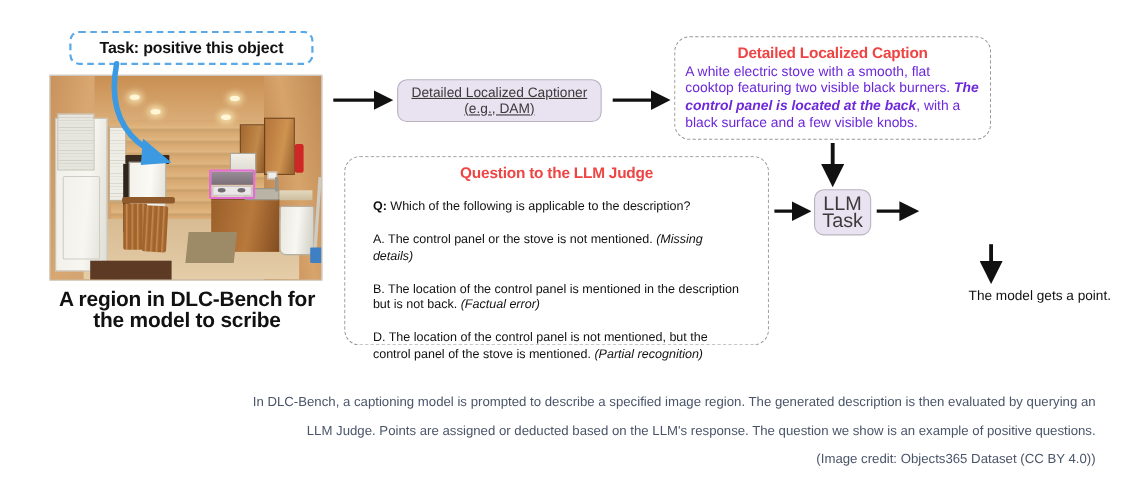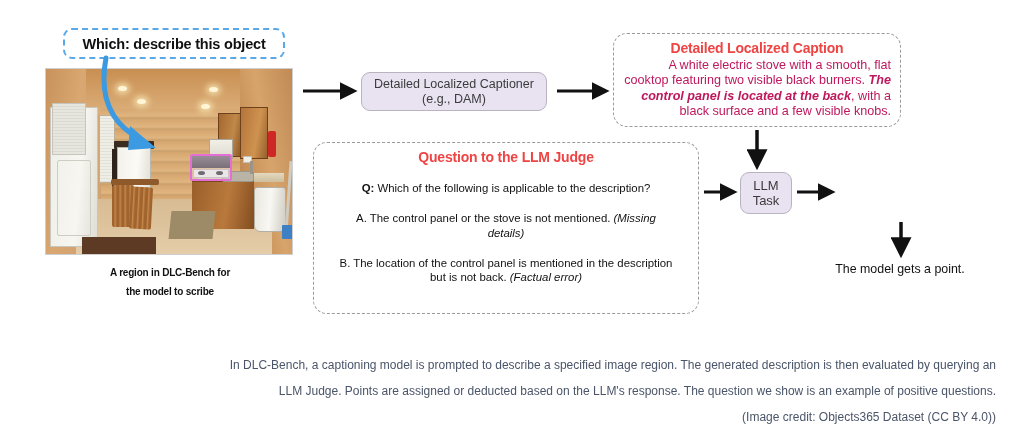--- a/index.html
+++ b/index.html
@@ -184,76 +184,76 @@
     position:absolute; left:197px; top:87px; width:9px; height:7px;
     background:#efeee8; border:1px solid #c3bfb4;
   }
 
   
   #pointer-arrow { left:100px; top:52px; width:120px; height:110px; z-index:7; }
 
   
   #photo-caption {
     left:30px; top:263px; width:280px;
-    text-align:center; font-weight:bold; font-size:10px;
+    text-align:center; font-weight:bold; font-size:19px;
     line-height:19px; color:#111; letter-spacing:-0.2px;
   }
 
   
   #captioner-box {
     left:361px; top:72px; width:186px; height:39px;
     background:#e9e2f1;
     border:1.5px solid #b9b2bf;
     border-radius:9px;
     display:flex; flex-direction:column;
     align-items:center; justify-content:center;
-    font-size:12.5px; color:#3b3b3b; line-height:15px;
+    font-size:12.5px; color:#3b3b3b; line-height:15px;text-decoration:underline;
   }
 
   
   #judge-box {
     left:740px; top:172px; width:52px; height:42px;
     background:#e9e2f1;
     border:1.5px solid #b9b2bf;
     border-radius:9px;
     display:flex; flex-direction:column;
     align-items:center; justify-content:center;
-    font-size:13px; color:#3b3b3b; line-height:15px;
+    font-size:18px; color:#3b3b3b; line-height:15px;
   }
 
   
   .dashbox {
     border:1.6px dashed #9a9a9a;
     border-radius:14px;
     background:#fff;
   }
   #caption-box { left:613px; top:33px; width:288px; height:94px; padding:6px 9px 0; }
   #question-box { left:313px; top:142px; width:386px; height:172px; padding:6px 9px 0; }
   #response-box { left:838px; top:170px; width:168px; height:47px; padding:5px 8px 0; }
 
   .box-title {
     text-align:center; font-weight:bold; font-size:14px;
     color:#ef4444; letter-spacing:-0.2px; margin-bottom:2px;
   }
   .caption-body {
-    text-align:right; font-size:12.6px; line-height:15.4px; color:#be185d;
+    text-align:left; font-size:12.6px; line-height:15.4px; color:#6d28d9;
   }
   .caption-body i { font-style:italic; font-weight:bold; }
 
   .q-body { font-size:11.4px; line-height:14.3px; color:#111; }
   .q-body b { font-weight:bold; }
   .q-body i { font-style:italic; }
-  .q-line { margin:16px;text-align:center; }
+  .q-line { margin:16px; }
 
   .resp-body { text-align:center; font-size:12.4px; font-style:italic; color:#111; }
 
   
   #final-note {
     left:790px; top:262px; width:220px;
-    text-align:center; font-size:12.4px; color:#111;
+    text-align:right; font-size:12.4px; color:#111;
   }
 
   
   #footer {
     left:28px; top:352px; width:968px;
     text-align:right;
     color:#4a5569;
     font-size:12px;
     line-height:26px;
   }
@@ -311,21 +311,21 @@
 
       <div class="trash"></div>
       <div class="broom-stick"></div>
       <div class="broom-head"></div>
       <div class="rug"></div>
       <div class="mat"></div>
     </div>
   </div>
 
   <div class="abs" id="task-label">
-    <span>Which: describe this object</span>
+    <span>Task: positive this object</span>
   </div>
 
   <svg class="abs" id="pointer-arrow" viewBox="0 0 120 110">
     <path d="M6,6 C0,38 6,70 42,88" stroke="#3b9ae1" stroke-width="5" fill="none" stroke-linecap="round"></path>
     <path d="M30,74 L56,96 L28,98 Z" fill="#3b9ae1"></path>
   </svg>
 
   <div class="abs" id="photo-caption">
     <div>A region in DLC-Bench for</div>
     <div>the model to scribe</div>
@@ -340,20 +340,21 @@
     <div class="box-title">Detailed Localized Caption</div>
     <div class="caption-body"><span>A white electric stove with a smooth, flat cooktop featuring two visible black burners. </span><i>The control panel is located at the back</i><span>, with a black surface and a few visible knobs.</span></div>
   </div>
 
   <div class="abs dashbox" id="question-box">
     <div class="box-title">Question to the LLM Judge</div>
     <div class="q-body">
       <p class="q-line"><b>Q:</b><span> Which of the following is applicable to the description?</span></p>
       <p class="q-line"><span>A. The control panel or the stove is not mentioned. </span><i>(Missing details)</i></p>
       <p class="q-line"><span>B. The location of the control panel is mentioned in the description but is not back. </span><i>(Factual error)</i></p>
+      <p class="q-line"><span>D. The location of the control panel is not mentioned, but the control panel of the stove is mentioned. </span><i>(Partial recognition)</i></p>
     </div>
   </div>
 
   <div class="abs" id="judge-box">
     <div>LLM</div>
     <div>Task</div>
   </div>
 
 
   <div class="abs" id="final-note">The model gets a point.</div>

